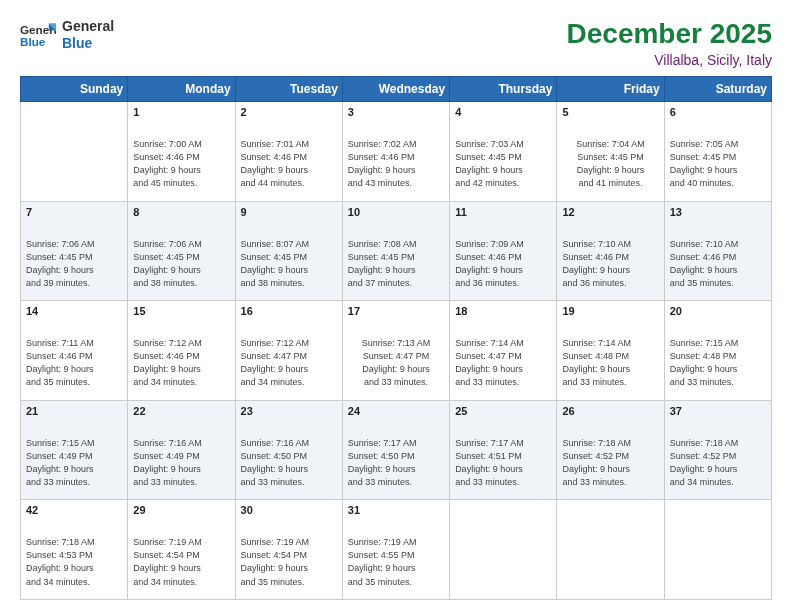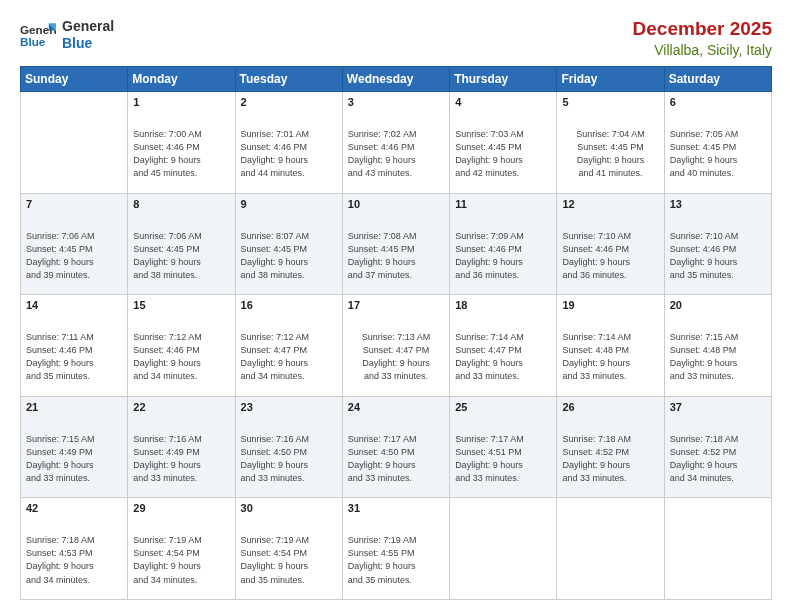--- a/index.html
+++ b/index.html
@@ -29,43 +29,43 @@
       gap: 4px;
     }
     .logo-icon {
       width: 36px;
       height: 28px;
     }
     .title-block {
       text-align: right;
     }
     .main-title {
-      font-size: 19px;
+      font-size: 28px;
       font-weight: bold;
-      color: #b91c1c;
+      color: #15803d;
     }
     .subtitle {
       font-size: 14px;
-      color: #4d7c0f;
+      color: #701a75;
       margin-top: 2px;
     }
     .calendar {
       flex: 1;
       border: 1px solid #ccc;
       border-collapse: collapse;
       width: 100%;
       table-layout: fixed;
     }
     .calendar th {
       background-color: #2a6db5;
       color: #fff;
       font-size: 12px;
       font-weight: bold;
       padding: 5px 4px;
-      text-align: left;
+      text-align: right;
       border: 1px solid #1e5a9a;
     }
     .calendar td {
       vertical-align: top;
       border: 1px solid #ccc;
       padding: 4px 5px;
       font-size: 9.5px;
       color: #333;
       height: 82px;
     }

